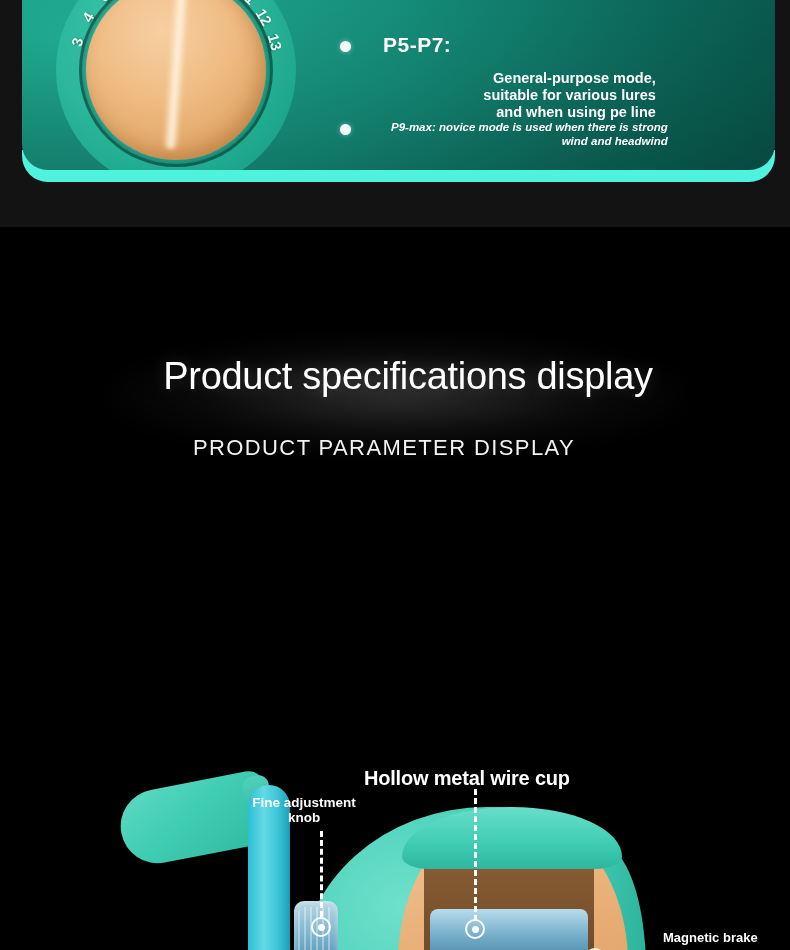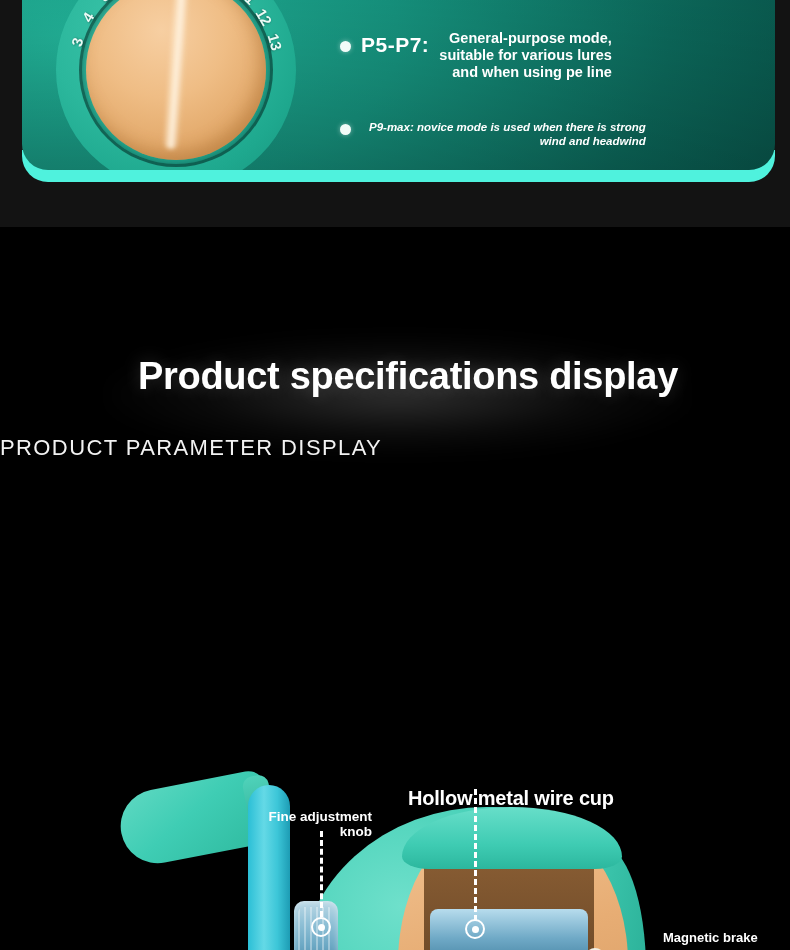--- a/index.html
+++ b/index.html
@@ -66,35 +66,35 @@
   .dial-num{
     position:absolute; left:50%; top:50%; width:0; height:0;
     font-size:15px; font-weight:700; color:#eafaf5;
     text-shadow:0 1px 2px rgba(0,50,42,.7);
   }
   .dial-num > span{
     position:absolute; transform:translate(-50%,-50%); white-space:nowrap;
   }
 
   
-  .bullet-row{ position:absolute; display:flex; align-items:flex-start; }
+  .bullet-row{ position:absolute; display:flex; align-items:flex-start;gap:22px; }
   .bullet-dot{
     border-radius:50%; background:#f2fbf8; flex:none;
     box-shadow:0 0 5px rgba(255,255,255,.45);
   }
 
   #row-p5{ left:318px; top:150px; }
   #row-p5 .bullet-dot{ width:11px; height:11px; margin-top:11px; margin-right:10px; }
   #p5-key{
     font-size:21px; font-weight:600; letter-spacing:.5px; color:#fff;
     line-height:30px; margin-right:10px; white-space:nowrap;
   }
   #p5-desc{
     font-size:14.5px; font-weight:700; line-height:17px; color:#ffffff;
-    text-align:right; white-space:pre-line;
+    text-align:right; white-space:pre-line;margin-top:40px;
   }
 
   #row-p9{ left:318px; top:240px; }
   #row-p9 .bullet-dot{ width:11px; height:11px; margin-top:4px; margin-right:18px; }
   #p9-desc{
     font-size:11.5px; font-weight:700; line-height:14px; color:#ffffff;
     text-align:right; white-space:pre-line;font-style:italic;
   }
 
   
@@ -103,26 +103,26 @@
     background:#000;
     overflow:hidden;
   }
   #title-glow{
     position:absolute; left:108px; top:108px; width:580px; height:120px;
     background:radial-gradient(ellipse at 50% 50%, rgba(120,120,120,.38) 0%, rgba(60,60,60,.16) 48%, rgba(0,0,0,0) 75%);
     filter:blur(8px);
   }
   #page-title{
     position:absolute; left:0; top:128px; width:790px; text-align:center;
-    font-size:38px; font-weight:700; letter-spacing:-.3px; color:#ffffff;
+    font-size:38px; font-weight:400; letter-spacing:-.3px; color:#ffffff;
     text-shadow:0 0 18px rgba(255,255,255,.18);
     padding-left:26px;
   }
   #page-subtitle{
-    position:absolute; left:0; top:208px; width:768px; text-align:left;
+    position:absolute; left:0; top:208px; width:768px; text-align:center;
     font-size:22px; font-weight:400; letter-spacing:1.4px; color:#f2f2f2;
   }
 
   
   #reel-stage{
     position:absolute; left:0; top:300px; width:790px; height:423px;
   }
 
   
   #handle-knob-top{
@@ -213,25 +213,25 @@
     background:#ffffff;
   }
   .marker.ring{ border-color:#f2efe3; }
   .marker.ring::after{ width:6px; height:6px; background:#f4f1e6; }
   .dash-v{
     position:absolute; width:0;
     border-left:3px dashed #ffffff;
   }
 
   
-  #label-wire-cup{ left:364px; top:560px; font-size:20px; letter-spacing:-.2px;margin-left:44px; }
+  #label-wire-cup{ left:364px; top:540px; font-size:20px; letter-spacing:-.2px; }
   #dash-wire-cup{ left:474px; top:562px; height:132px; }
   #marker-wire-cup{ left:465px; top:692px; }
 
-  #label-fine-knob{ left:268px; top:568px; font-size:13.5px; line-height:15px; text-align:right; width:104px;margin-top:14px; }
+  #label-fine-knob{ left:252px; top:568px; font-size:13.5px; line-height:15px; text-align:center; width:104px; }
   #dash-fine-knob{ left:320px; top:604px; height:86px; }
   #marker-fine-knob{ left:311px; top:690px; }
 
   #label-magnetic{ left:663px; top:703px; font-size:13px; }
   #marker-magnetic{ left:585px; top:721px; }
 </style>
 </head>
 <body>
 
 <div id="top-section">

